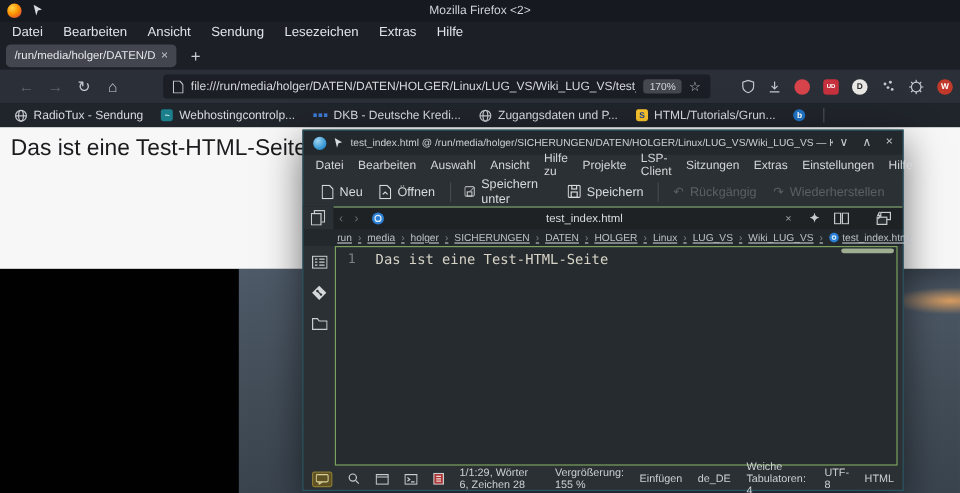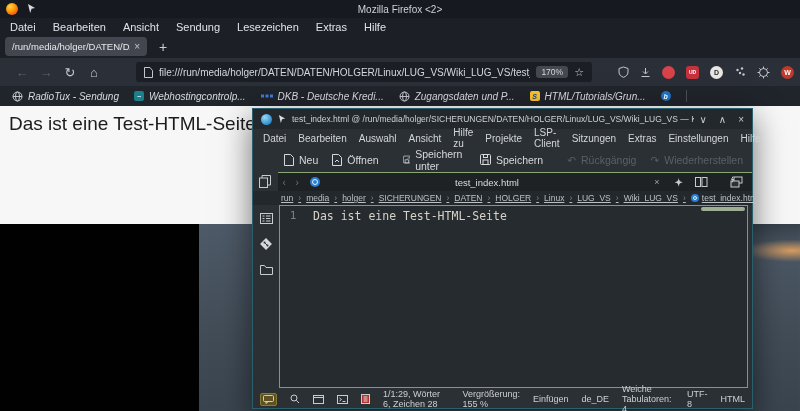--- a/index.html
+++ b/index.html
@@ -27,36 +27,36 @@
   .ff-newtab{margin-left:12px;color:#cbced3;font-size:14px;line-height:14px;}
   .ff-navbar{height:28px;background:#2b2f37;display:flex;align-items:center;padding:0 10px;}
   .navic{width:24px;text-align:center;font-size:13px;color:#c4c8ce;}
   .navic.dim{color:#5d626b;}
   .urlbar{width:440px;margin-left:30px;height:20px;background:#1b1e24;border-radius:3px;display:flex;align-items:center;padding:0 8px;gap:6px;}
   .url-text{flex:1;font-size:10px;color:#d4d7db;white-space:nowrap;overflow:hidden;}
   .zoom-badge{background:#45484f;color:#d4d7db;font-size:8.5px;padding:1px 5px;border-radius:3px;}
   .star{color:#c4c8ce;font-size:11px;}
   .ff-right{margin-left:auto;display:flex;align-items:center;gap:11px;color:#c4c8ce;}
   .ext{width:13px;height:13px;border-radius:50%;display:flex;align-items:center;justify-content:center;font-size:7px;font-weight:bold;color:#fff;}
-  .ff-bookmarks{height:20px;background:#20242b;display:flex;align-items:center;padding-left:12px;gap:15px;font-size:10px;color:#d7dade;font-style:italic;}
+  .ff-bookmarks{height:20px;background:#20242b;display:flex;align-items:center;padding-left:12px;gap:15px;font-size:10px;color:#d7dade;}
   .bm{display:flex;align-items:center;gap:5px;white-space:nowrap;}
   .bm-sq{width:10px;height:10px;border-radius:2px;display:flex;align-items:center;justify-content:center;font-size:7px;font-weight:bold;}
   .bm-sep{width:1px;height:12px;background:#4a4e55;}
   .ff-content{position:absolute;left:0;top:106px;right:0;bottom:0;background:#f7f7f8;}
   .page-h1{padding:7px 0 0 9px;font-size:19px;color:#1c1c1e;}
 
   
   .kate{position:absolute;left:252px;top:108px;width:501px;height:301px;box-sizing:border-box;
         background:#2b3034;border:1px solid #2a5f6e;box-shadow:0 10px 30px rgba(0,0,0,.55);}
   .k-title{height:20px;background:#23282c;display:flex;align-items:center;padding:0 8px;gap:6px;}
   .k-title .t{flex:1;text-align:center;font-size:8.5px;color:#ccd0d3;white-space:nowrap;overflow:hidden;}
   .k-ctl{display:flex;gap:12px;font-size:10px;color:#c7cbce;}
   .k-appicon{width:11px;height:11px;border-radius:50%;background:radial-gradient(circle at 35% 30%,#9fd4f2,#3a9bd5 60%,#1f6ea3);}
   .k-menubar{height:18px;display:flex;align-items:center;gap:12px;padding:0 10px;font-size:10px;color:#d3d6d9;background:#2b3034;}
-  .k-toolbar{height:25px;display:flex;align-items:center;padding:0 24px;background:#2b3034;font-size:10.5px;color:#d7dadc;}
+  .k-toolbar{height:25px;display:flex;align-items:center;padding:0 8px;background:#2b3034;font-size:10.5px;color:#d7dadc;}
   .k-btn{display:flex;align-items:center;gap:5px;padding:3px 7px;}
   .k-btn.disabled{color:#5a6064;}
   .k-vsep{width:1px;height:16px;background:#45494d;margin:0 5px;}
   .k-tabrow{height:19px;display:flex;align-items:stretch;background:#23282c;}
   .k-docscell{width:26px;display:flex;align-items:center;justify-content:center;background:#2b3034;color:#c9cdd0;}
   .k-tabzone{flex:1;display:flex;align-items:center;border-top:1px solid #86a874;background:#1e2225;color:#c7cbce;}
   .k-chev{width:13px;text-align:center;color:#6a7075;font-size:10px;}
   .k-tab{width:350px;display:flex;align-items:center;gap:4px;padding:0 6px;font-size:9.5px;color:#dadde0;}
   .k-tab .lbl{flex:1;text-align:center;}
   .k-tab .x{color:#9aa0a5;font-size:9px;}

